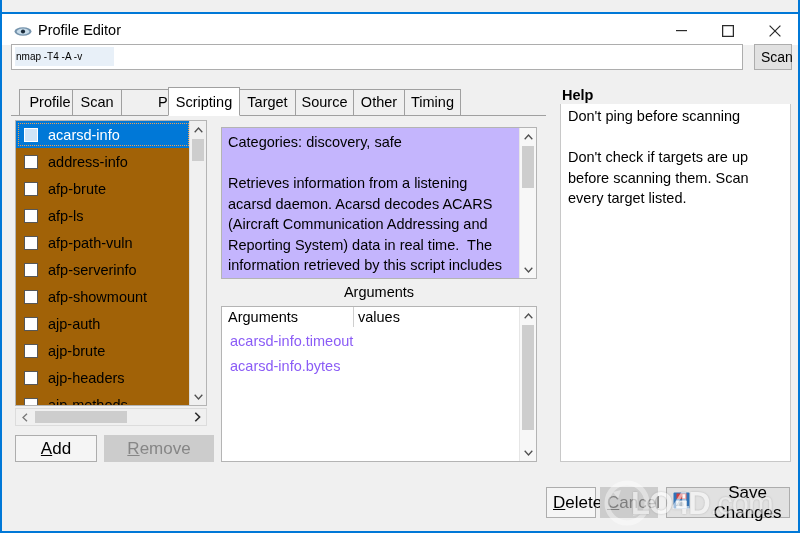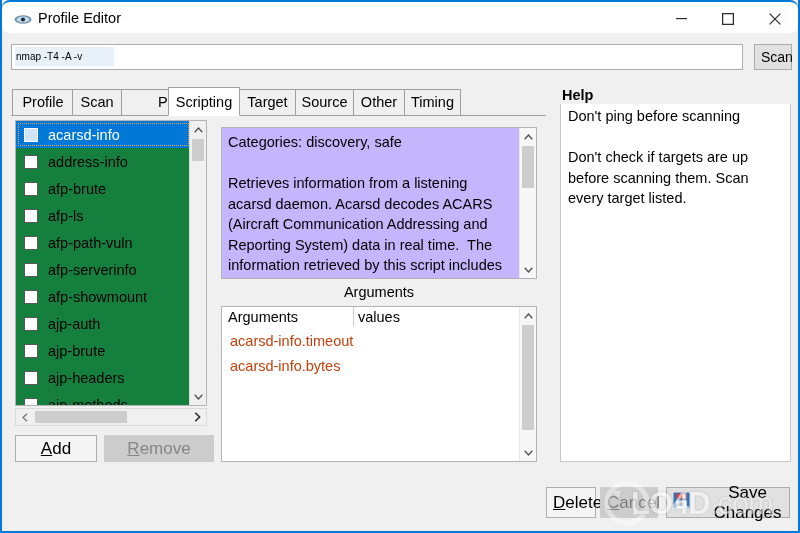--- a/index.html
+++ b/index.html
@@ -15,25 +15,24 @@
     position: absolute;
     left: 0; top: 0;
     width: 800px; height: 533px;
     border: 2px solid #0078d7;
     border-top: none;
     background: #f0f0f0;
   }
 
   
   #titlebar {
-    position: absolute; left: 0; top: 0;
+    position: absolute; left: 0; top: 12px;
     width: 796px; height: 33px;
     background: #ffffff;
     border-top: 2px solid #0078d7;
-    border-radius: 8px;
   }
   #title-icon {
     position: absolute; left: 12px; top: 10px;
     width: 18px; height: 13px;
   }
   #title-text {
     position: absolute; left: 36px; top: 8px;
     font-size: 14.5px; color: #000000;
     white-space: nowrap;
   }
@@ -112,21 +111,21 @@
     top: -2px;
     height: 29px;
     line-height: 28px;
     z-index: 3;
   }
 
   
   #script-list-frame {
     position: absolute; left: 13px; top: 120px;
     width: 192px; height: 286px;
-    background: #15803d;
+    background: #a16207;
     border: 1px solid #b4b4b4;
     overflow: hidden;
   }
   #script-list {
     position: absolute; left: 0; top: 0;
     width: 175px; height: 284px;
     overflow: hidden;
   }
   .script-row {
     position: relative;
@@ -292,21 +291,21 @@
     font-size: 14.5px; color: #000;
   }
   #args-head-div {
     position: absolute; left: 131px; top: 0;
     width: 1px; height: 20px;
     background: #cfcfcf;
   }
   .arg-row {
     position: absolute; left: 8px;
     font-size: 14.5px;
-    color: #c2410c;
+    color: #8b5cf6;
     white-space: nowrap;
     cursor: default;
   }
   #args-vscroll {
     position: absolute; right: 0; top: 0;
     width: 17px; height: 154px;
     background: #f7f7f7;
     border-left: 1px solid #e6e6e6;
   }
   #args-vthumb {
@@ -416,21 +415,21 @@
     </button>
   </div>
 
   <input id="cmd-input" type="text" value="" placeholder="" style="">
   <div id="cmd-highlight" style="width: 99px;"></div>
   <div id="cmd-text-vis">nmap -T4 -A -v</div>
 
   <button id="scan-btn">Scan</button>
 
   <div id="tabstrip">
-      <div class="tab" style="left: 1px; width: 62px;"><span>Profile</span></div>
+      <div class="tab" style="left: 8px; width: 62px;"><span>Profile</span></div>
       <div class="tab" style="left: 61px; width: 50px;"><span>Scan</span></div>
       <div class="tab" style="left: 110px; width: 48px; padding-left: 36px;"><span>Ping</span></div>
       <div class="tab active" style="left: 157px; width: 72px;"><span>Scripting</span></div>
       <div class="tab" style="left: 228px; width: 57px;"><span>Target</span></div>
       <div class="tab" style="left: 284px; width: 59px;"><span>Source</span></div>
       <div class="tab" style="left: 342px; width: 52px;"><span>Other</span></div>
       <div class="tab" style="left: 393px; width: 57px;"><span>Timing</span></div>
     </div>
 
   <div id="script-list-frame">

